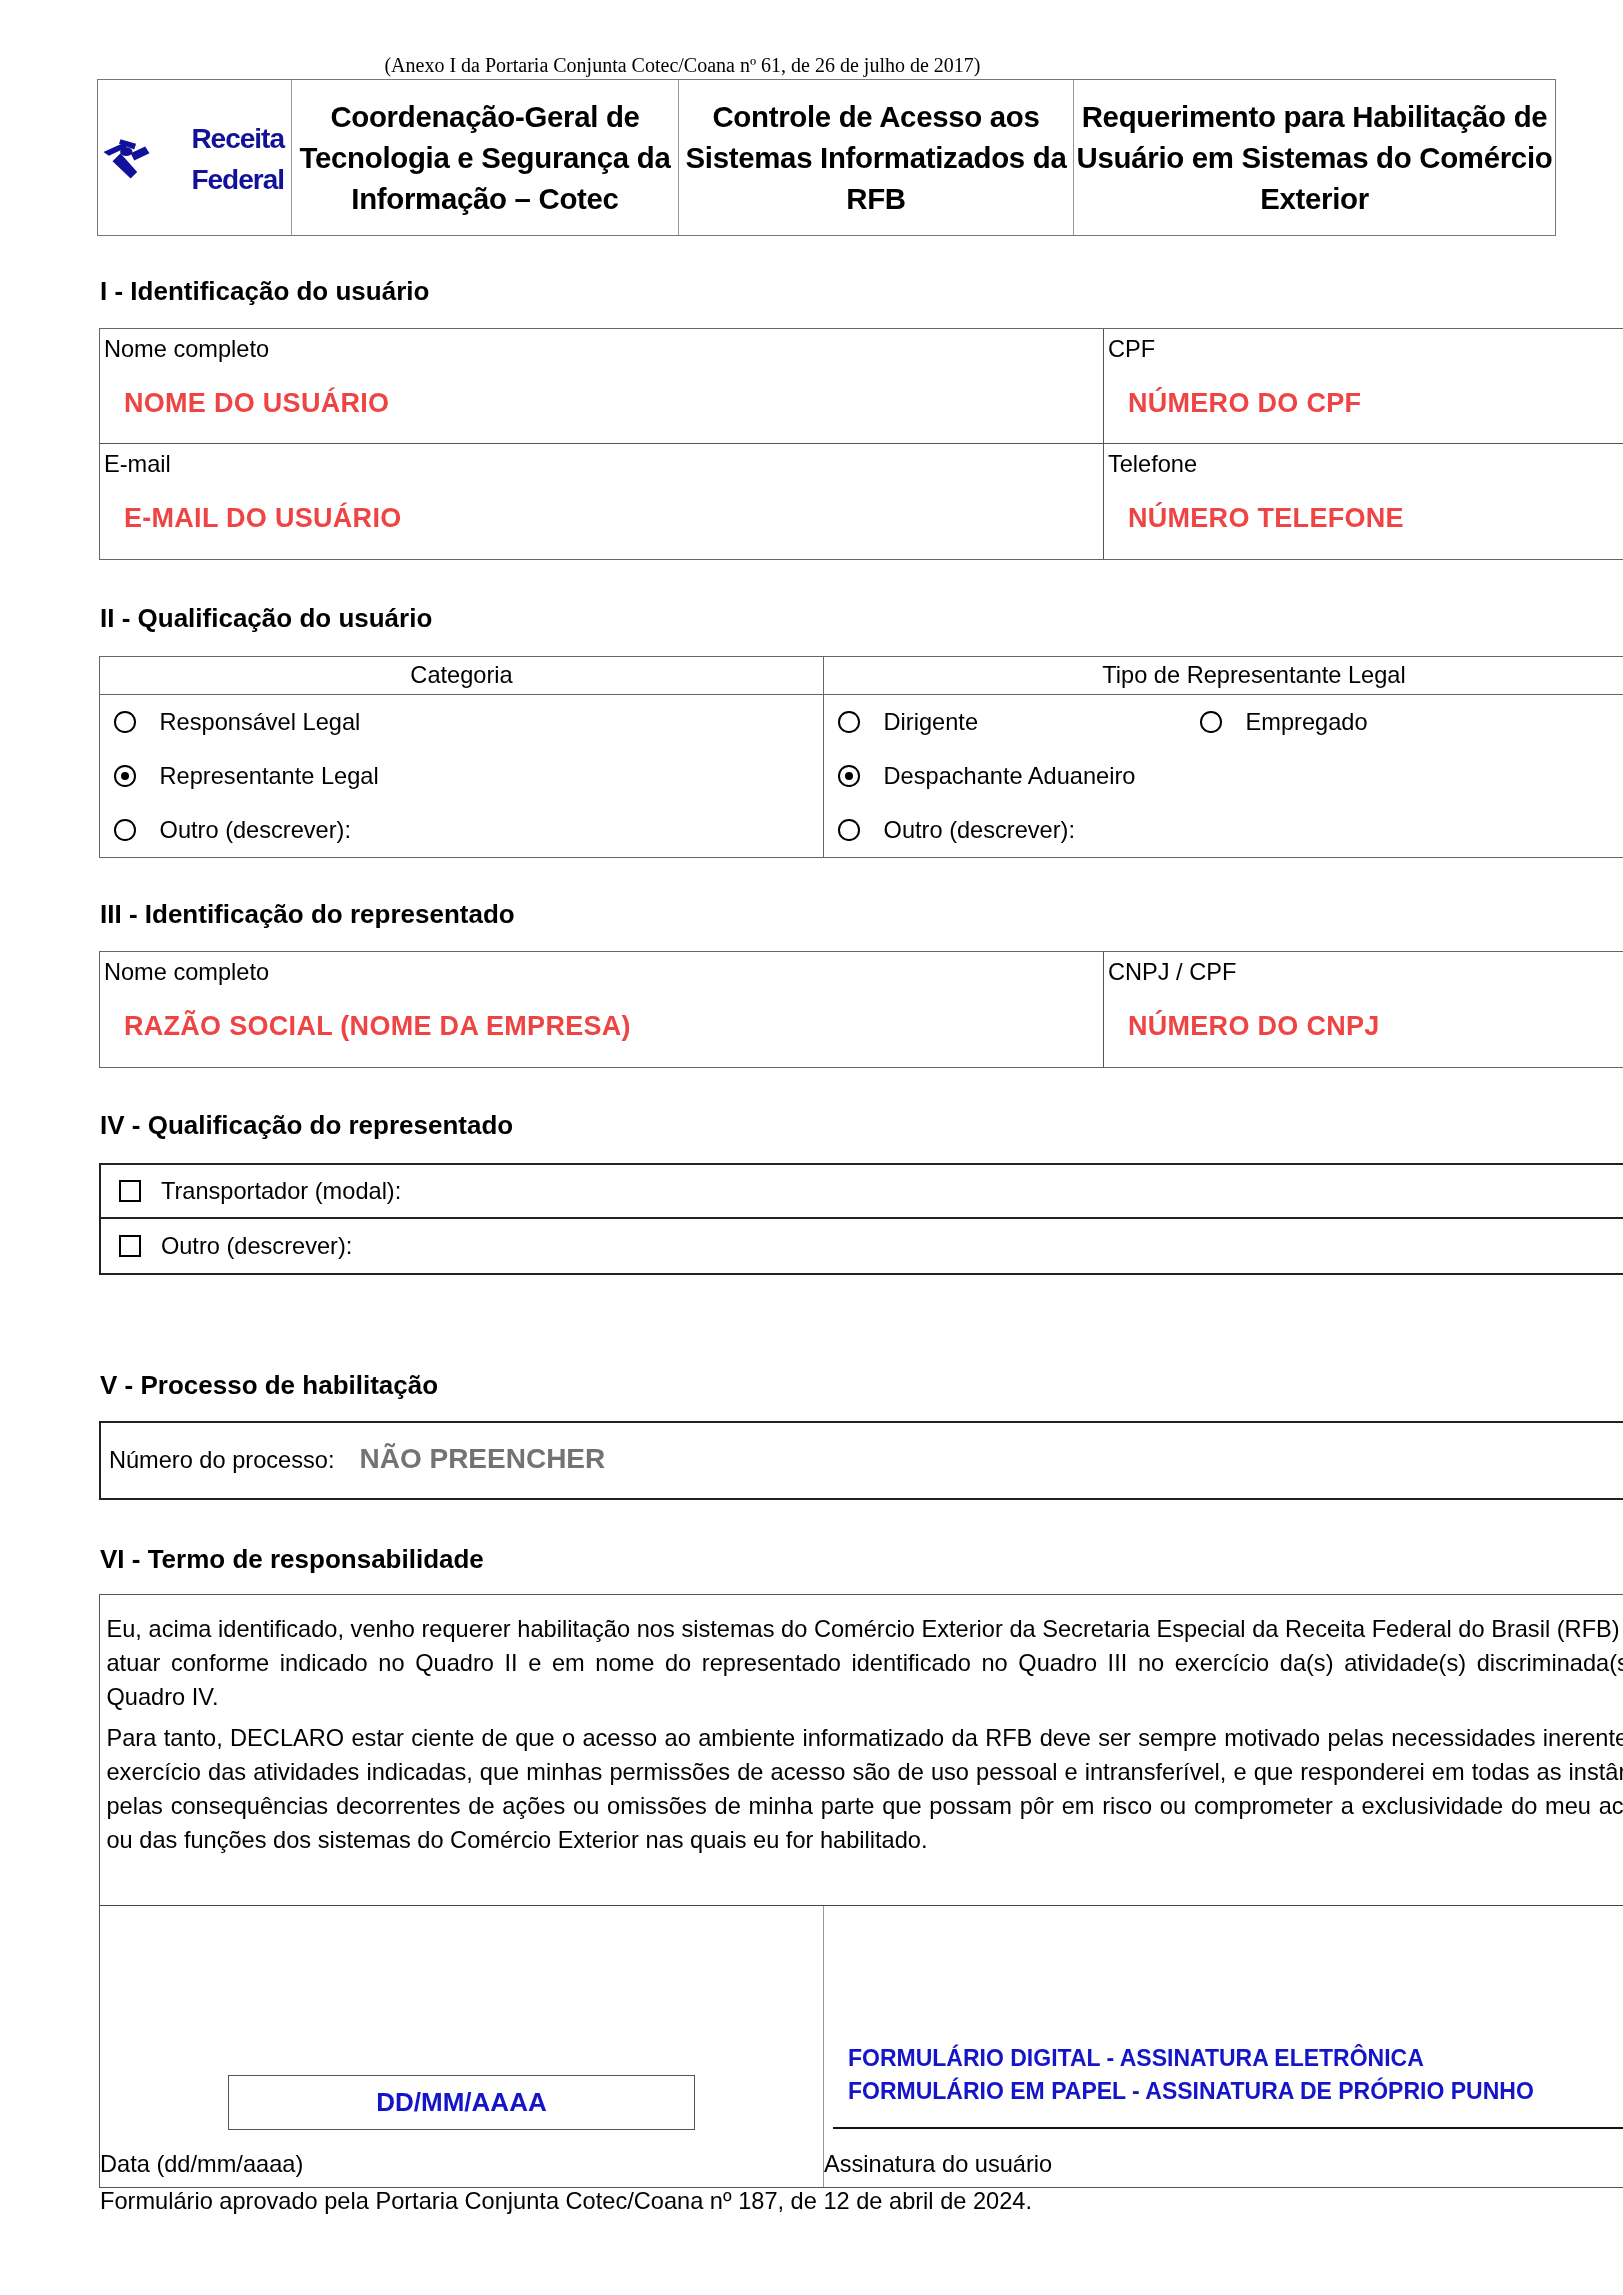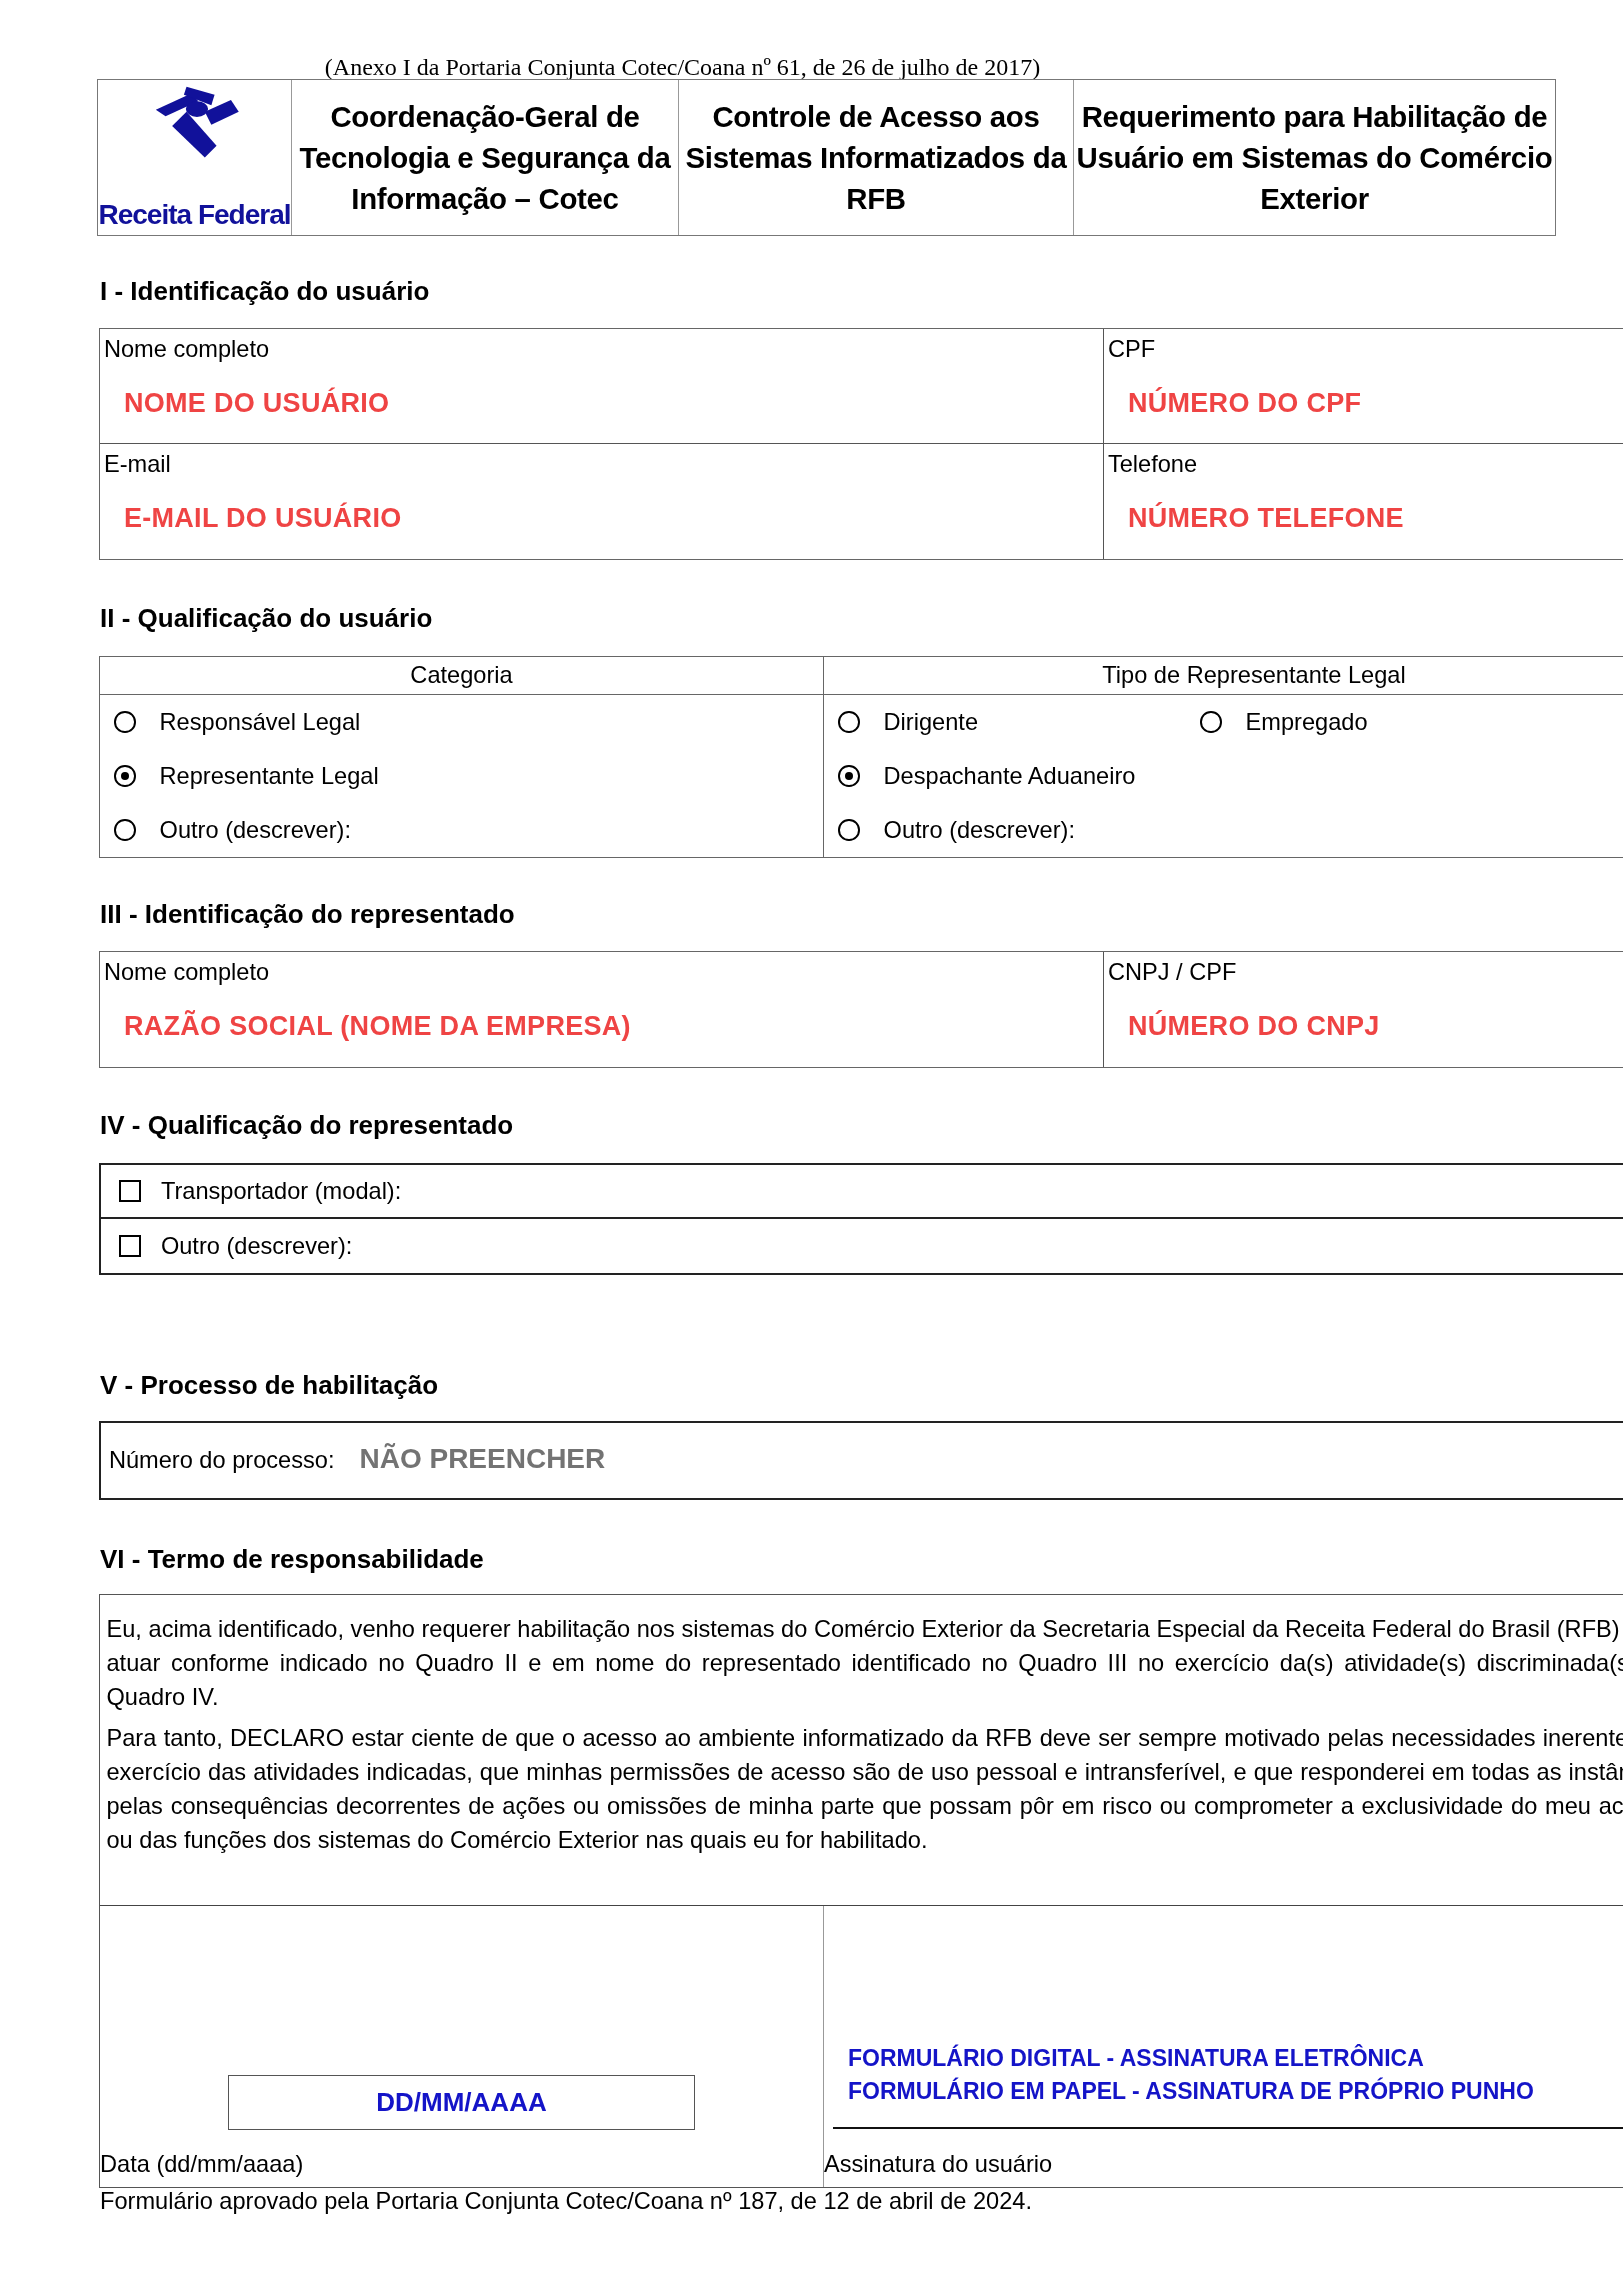--- a/index.html
+++ b/index.html
@@ -2,34 +2,34 @@
 <html style="font-size:10.5px"><head>
   <meta charset="utf-8">
   <style>
     * { box-sizing: border-box; margin: 0; padding: 0; }
     html, body { width: 1623px; height: 2295px; background: #ffffff; }
     body { position: relative; font-family: "Liberation Sans", "DejaVu Sans", sans-serif; color: #000; }
 
     .annex-note {
       position: absolute; left: 0; width: 1365px; top: 54px;
       text-align: center; font-family: "Liberation Serif", "DejaVu Serif", serif;
-      font-size: 24px; color: #000;
+      font-size: 20px; color: #000;
     }
 
     
     .header-table {
       position: absolute; left: 97px; top: 79px; width: 1459px; height: 157px;
       border: 1.3px solid #777; display: flex;
     }
     .header-table .cell {
       border-right: 1.3px solid #999; display: flex; align-items: center; justify-content: center;
       text-align: center; font-weight: bold; font-size: 29.4px; line-height: 41px; letter-spacing: -0.3px;
     }
     .header-table .cell:last-child { border-right: none; }
-    .logo-cell { width: 194px; flex-direction: column; gap: 32px; }
+    .logo-cell { width: 194px; flex-direction: row; gap: 32px; }
     .cell-cotec { width: 387px; }
     .cell-controle { width: 395px; }
     .cell-req { flex: 1; }
     .logo-text { color: #11119a; font-weight: bold; font-size: 28px; letter-spacing: -1px; margin-top: 2.6px; }
 
     .section-title {
       position: absolute; left: 100px; font-weight: bold; font-size: 26px; color: #000;
     }
 
     .box { position: absolute; left: 99px; width: 1586px; border: 1.3px solid #666; }

